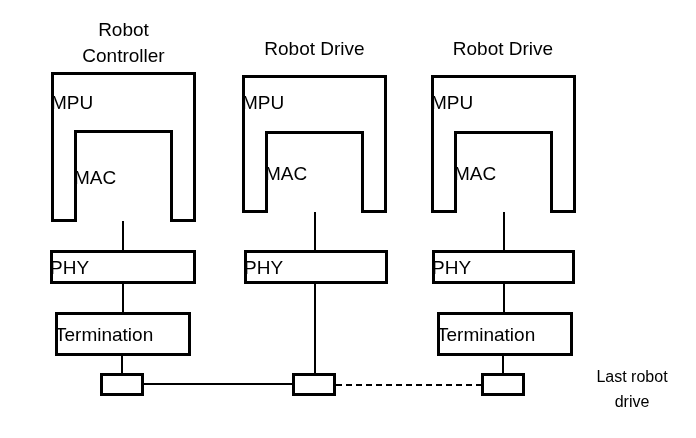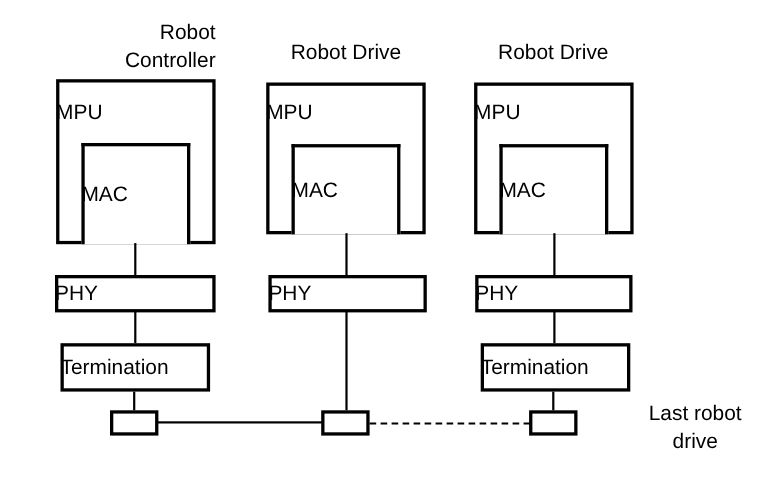--- a/index.html
+++ b/index.html
@@ -66,32 +66,32 @@
     background: #000000;
   }
   .dashline {
     position: absolute;
     height: 0;
     border-top: 2px dashed #000000;
   }
   .side-note {
     position: absolute;
     text-align: center;
-    font-size: 19px;
+    font-size: 16px;
     line-height: 25px;
     white-space: pre-line;
     color: #000000;
   }
 </style>
 </head>
 <body>
 
 <div id="diagram-root">
 
-  <div class="col-title" style="left:51px; top:17px; width:145px;text-align:right;">Robot
+  <div class="col-title" style="left:51px; top:17px; width:145px;">Robot
 Controller</div>
 
   <div class="boxfill" style="left:51px; top:72px; width:145px; height:150px;"></div>
   <div class="node-label" style="left:51px; top:90px; width:145px;">MPU</div>
 
   <div class="mac-box" style="left:74px; top:130px; width:99px; height:92px;"></div>
   <div class="node-label" style="left:74px; top:165px; width:99px;">MAC</div>
 
   <div class="vline" style="left:122px; top:221px; height:30px;"></div>
 

